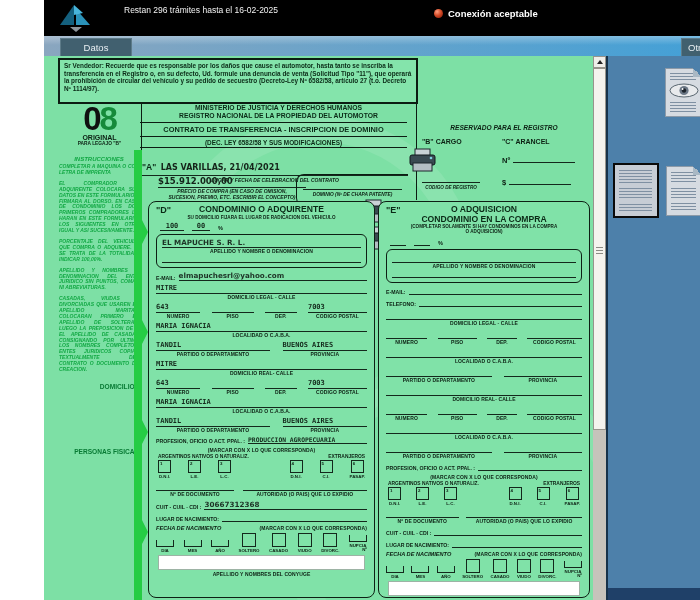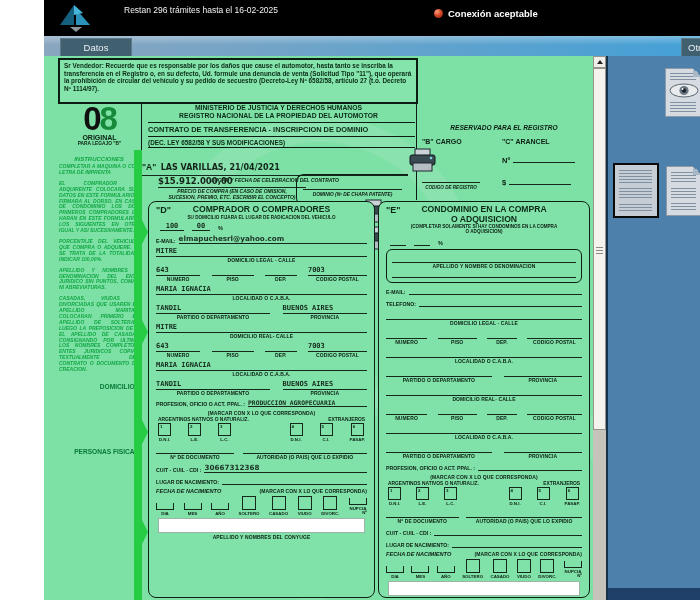--- a/index.html
+++ b/index.html
@@ -35,21 +35,21 @@
 
   .box08{position:absolute;left:14px;top:46px;width:84px;height:54px;border-right:1.5px solid #0c1c12;
          text-align:center;box-sizing:border-box;padding-top:2px;}
   .digits{font-size:33px;font-weight:800;line-height:30px;letter-spacing:-2px;}
   .d1{color:#101010;} .d2{color:#168a3a;}
   .orig{font-size:7px;font-weight:bold;color:#0c2013;}
   .legajo{font-size:4.8px;font-weight:bold;color:#0c2013;}
 
   .ministry{position:absolute;left:98px;top:48px;width:273px;text-align:center;
             font-size:6.8px;font-weight:bold;color:#0a2a16;line-height:8px;}
-  .titlebox{position:absolute;left:104px;top:66px;width:267px;border-top:1.5px solid #0c1c12;}
+  .titlebox{position:absolute;left:96px;top:66px;width:267px;border-top:1.5px solid #0c1c12;text-align:center;}
   .ctitle{font-size:7.4px;font-weight:bold;color:#0a2a16;padding:2px 0;border-bottom:1px solid #0c1c12;}
   .csub{font-size:6.4px;font-weight:bold;color:#0a2a16;padding:1.5px 0;border-bottom:1.5px solid #0c1c12;}
 
   .arow{position:absolute;left:98px;top:100px;width:266px;}
   .aline{border-bottom:1.2px solid #14281c;padding-bottom:1px;}
   .albl{font-size:8.5px;font-weight:800;color:#0a2a16;}
   .aval{font-size:8px;font-weight:bold;color:#15241a;font-family:"DejaVu Sans",sans-serif;}
   .acap{font-size:5px;font-weight:bold;font-style:italic;color:#0c2013;text-align:center;padding-top:1px;}
 
   .pricebox{position:absolute;left:114px;top:120px;width:148px;}
@@ -259,28 +259,33 @@
     <div class="greenhead" style="left:13px;top:327px;">DOMICILIOS</div>
     <div class="greenhead" style="left:13px;top:392px;">PERSONAS FISICAS</div>
 
     <svg class="ribbon" width="17" height="450" viewBox="0 0 17 450">
       <path d="M3,0 L11,0 L11,70 L17,82 L11,94 L11,170 L17,182 L11,194 L11,270 L17,282 L11,294 L11,370 L17,382 L11,394 L11,450 L3,450 Z" fill="#25cc44"></path>
     </svg>
 
     <div class="pcol pcol-d">
       <div class="phead">
         <span class="plabel">"D"</span>
-        <div class="ptitle">COMPRADOR O COMPRADORES</div>
+        <div class="ptitle">CONDOMINIO O ADQUIRENTE</div>
         <div class="psub">SU DOMICILIO FIJARA EL LUGAR DE RADICACION DEL VEHICULO</div>
       </div>
       <div class="pctrow">
         <div class="seg type ul">100</div>
         <div class="seg type ul" style="width:18px">00</div>
         <div class="pct-sign">%</div>
       </div>
+      <div class="namebox">
+        <div class="hand ul vline">EL MAPUCHE S. R. L.</div>
+        <div class="cap">APELLIDO Y NOMBRE O DENOMINACION</div>
+        <div class="ul" style="height:8px"></div>
+      </div>
       <div class="inrow">
           <span class="capl">E-MAIL:</span>
         <span class="hand ul flex1">elmapuchesrl@yahoo.com</span>
         </div>
 
       <div class="fld">
           <div class="type ul vline">MITRE</div>
         <div class="cap">DOMICILIO LEGAL - CALLE</div>
         </div>
       <div class="g4">
@@ -461,22 +466,22 @@
             <div class="nup2">Nº</div>
           </div>
       </div>
       <div class="winput"></div>
       <div class="cap">APELLIDO Y NOMBRES DEL CONYUGE</div>
     </div>
 
     <div class="pcol pcol-e">
       <div class="phead">
         <span class="plabel">"E"</span>
+        <div class="ptitle">O ADQUISICION</div>
         <div class="ptitle">CONDOMINIO EN LA COMPRA</div>
-        <div class="ptitle">O ADQUISICION</div>
         <div class="psub">(COMPLETAR SOLAMENTE SI HAY CONDOMINOS EN LA COMPRA</div>
         <div class="psub">O ADQUISICION)</div>
       </div>
       <div class="pctrow">
         <div class="seg ul" style="height:8px;width:16px"></div>
         <div class="seg ul" style="height:8px;width:16px"></div>
         <div class="pct-sign">%</div>
       </div>
       <div class="namebox">
         <div class="ul" style="height:9px"></div>

